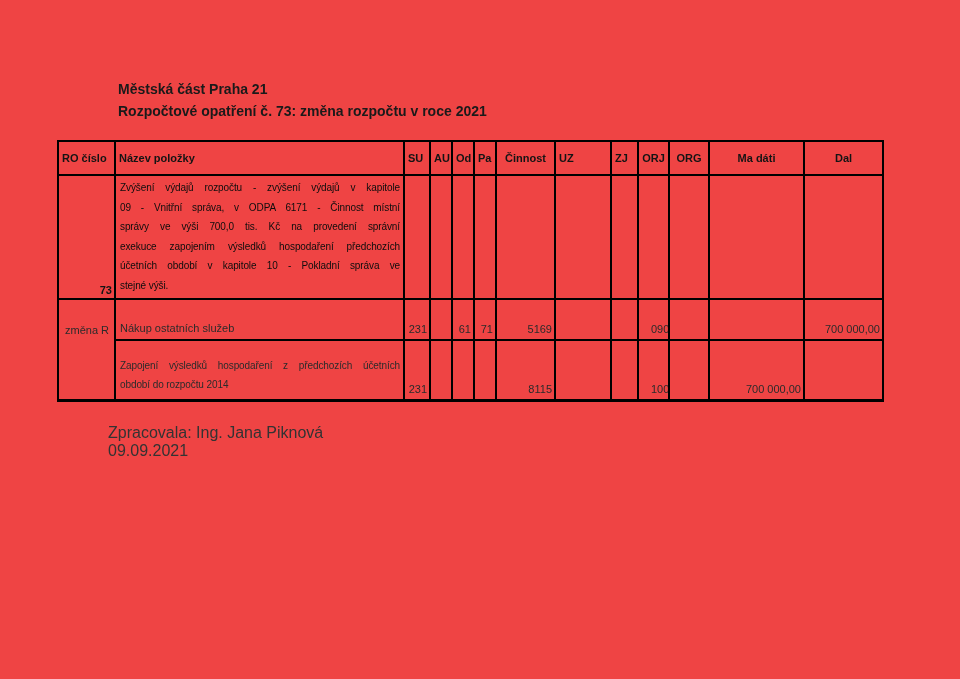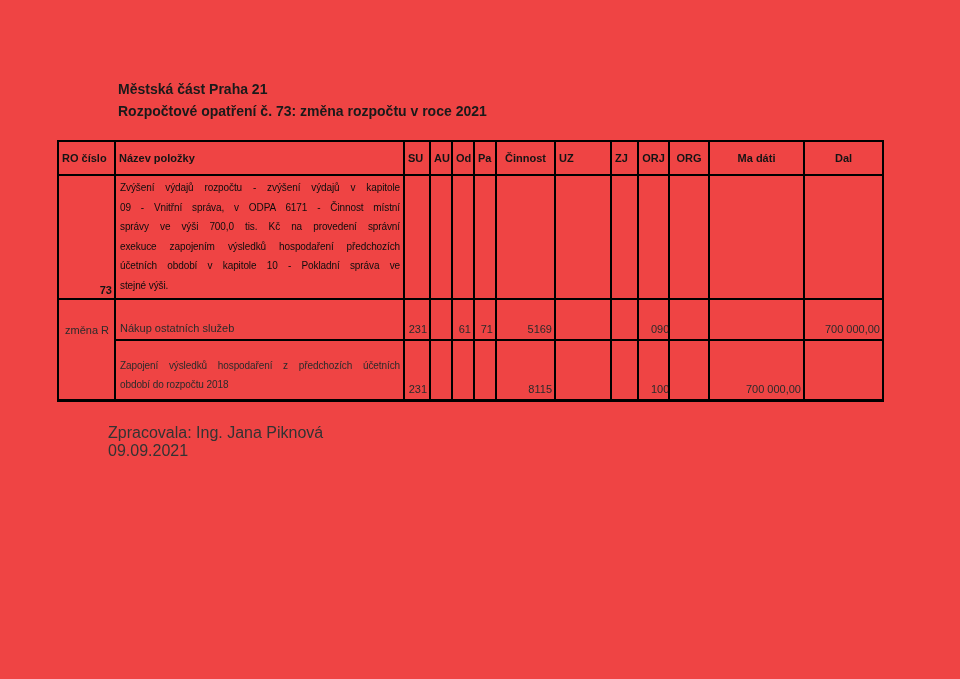--- a/index.html
+++ b/index.html
@@ -201,21 +201,21 @@
         <td class="empty"></td>
         <td class="empty"></td>
         <td class="ctr">0900</td>
         <td class="empty"></td>
         <td class="empty"></td>
         <td class="num">700 000,00</td>
       </tr>
       <tr class="r3">
         <td class="name3">
           <div class="j3">Zapojení výsledků hospodaření z předchozích účetních</div>
-          <div class="j3 last">období do rozpočtu 2018</div>
+          <div class="j3 last">období do rozpočtu 2014</div>
         </td>
         <td class="num">231</td>
         <td class="empty"></td>
         <td class="empty"></td>
         <td class="empty"></td>
         <td class="num">8115</td>
         <td class="empty"></td>
         <td class="empty"></td>
         <td class="ctr">1000</td>
         <td class="empty"></td>

